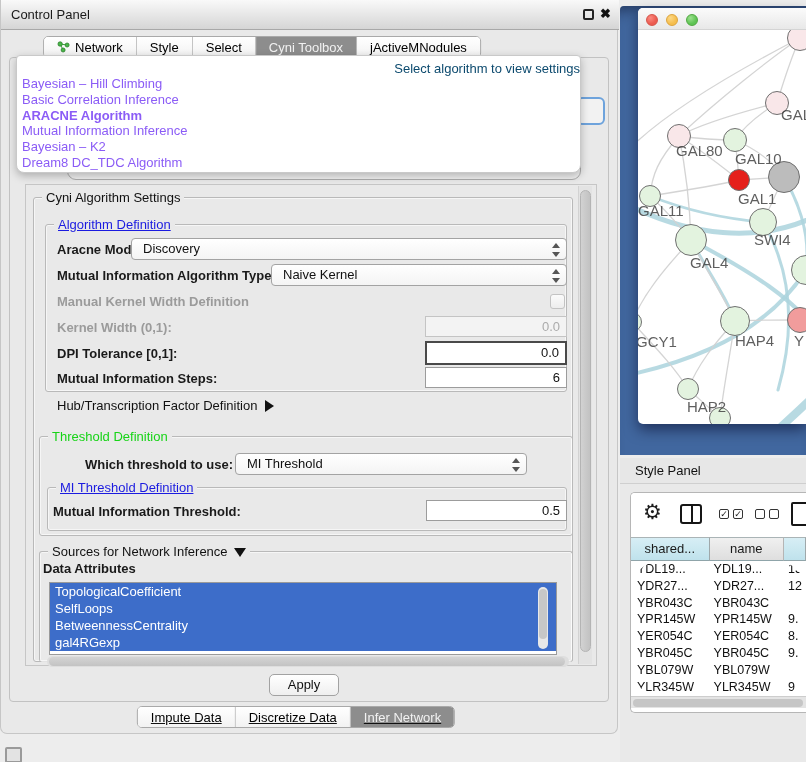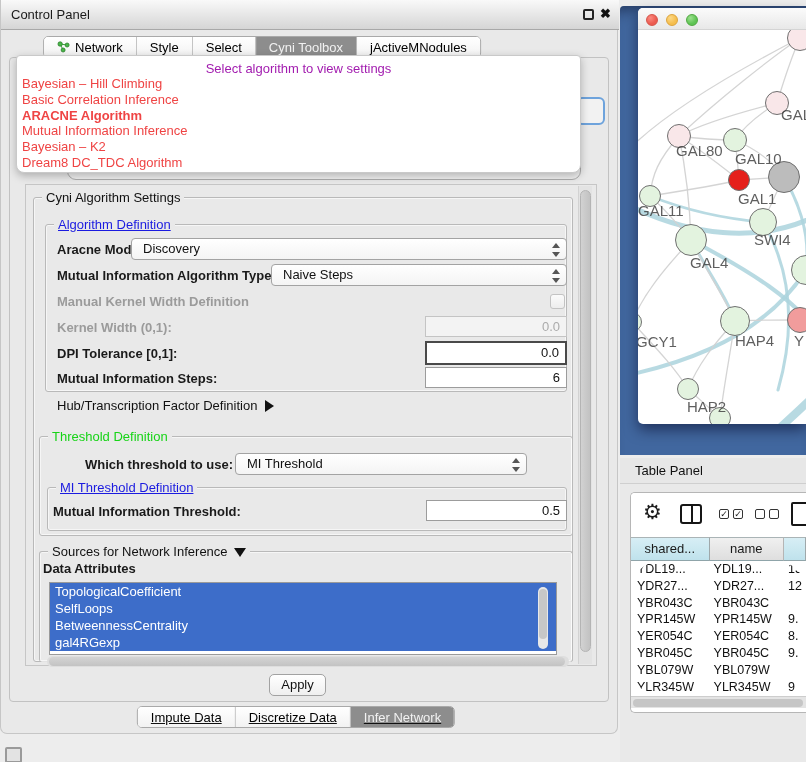--- a/index.html
+++ b/index.html
@@ -62,28 +62,28 @@
     border-right:6px solid transparent; border-top:9px solid #111; margin-left:6px; vertical-align:-1px; }
 
   .attr-list { left:48px; top:582px; width:508px; height:73px; background:#fff; border:1px solid #9A9A9A; overflow:hidden; }
   .attr-item { height:17px; line-height:17px; padding-left:5px; background:var(--sel); color:#fff; font-size:13px; }
   .list-vscroll { position:absolute; right:8px; top:4px; width:10px; height:62px; background:#E8E8E8; border-radius:5px; }
   .list-vthumb { position:absolute; left:1px; top:2px; width:8px; height:50px; background:#C7C7C7; border-radius:4px; }
 
   .hscroll { left:46px; top:656px; width:522px; height:11px; background:#DEDEDE; border-radius:6px; }
   .hthumb { left:48px; top:657px; width:516px; height:9px; background:linear-gradient(#D4D4D4,#C3C3C3); border-radius:5px; }
 
-  .apply-btn { left:268px; top:674px; width:57px; height:22px; background:linear-gradient(#FFFFFF,#EFEFEF);
+  .apply-btn { left:268px; top:674px; width:70px; height:22px; background:linear-gradient(#FFFFFF,#EFEFEF);
     border:1px solid #A2A2A2; border-radius:5px; text-align:center; line-height:20px; font-size:13px; }
 
   
   .popup { left:15px; top:55px; width:565px; height:118px; background:#fff; border:1px solid #C9C9C9;
     border-radius:4px 4px 8px 8px; box-shadow:0 3px 8px rgba(0,0,0,.25); z-index:30; }
-  .popup-ghost { text-align:center; color:#a21caf; font-size:13px; padding-top:5px; }
-  .algo-item { font-size:13px; line-height:15.8px; padding-left:5px; color:#ef4444; white-space:nowrap; }
+  .popup-ghost { text-align:right; color:#0c4a6e; font-size:13px; padding-top:5px; }
+  .algo-item { font-size:13px; line-height:15.8px; padding-left:5px; color:#8b5cf6; white-space:nowrap; }
   .algo-item.sel-bold { font-weight:bold; }
   .hidden-field { left:575px; top:97px; width:29px; height:28px; border:2px solid #6EA3DC; border-radius:6px;
     background:#F2F2F2; z-index:10; }
   .hidden-search { left:66px; top:150px; width:514px; height:30px; border:1px solid #ADADAD; border-radius:9px;
     background:#F0F0F0; z-index:5; }
 
   
   .net-area { left:620px; top:6px; width:186px; height:449px; background:var(--netbg);
     border-radius:4px 0 0 0; box-shadow:inset 0 14px 14px -10px rgba(0,0,20,.45); }
   .net-window { position:absolute; left:18px; top:2px; width:168px; height:416px; background:#fff;
@@ -194,21 +194,21 @@
     <div class="abs lbl" style="left:56px; top:242px;">Aracne Mode:</div>
     <div class="abs combo" style="left:130px; top:238px; width:436px; height:22px;">
       <span>Discovery</span>
       <span class="arr">
           <i class="up"></i>
           <i class="dn"></i>
         </span>
     </div>
     <div class="abs lbl" style="left:56px; top:268px;">Mutual Information Algorithm Type:</div>
     <div class="abs combo" style="left:270px; top:264px; width:296px; height:22px;">
-      <span>Naive Steps</span>
+      <span>Naive Kernel</span>
       <span class="arr">
           <i class="up"></i>
           <i class="dn"></i>
         </span>
     </div>
     <div class="abs lbl dis" style="left:56px; top:294px;">Manual Kernel Width Definition</div>
     <div class="abs checkbox" style="left:549px; top:294px;"></div>
     <div class="abs lbl dis" style="left:56px; top:320px;">Kernel Width (0,1):</div>
     <div class="abs field dis" style="left:424px; top:316px; width:142px; height:21px;">0.0</div>
     <div class="abs lbl" style="left:56px; top:346px;">DPI Tolerance [0,1]:</div>
@@ -308,21 +308,21 @@
             <path d="M 97,110 C 120,120 135,132 146,147" fill="none" stroke="#D2D2D2" stroke-width="1.3" stroke-linecap="round" opacity="0.95"></path>
             <path d="M 41,106 C 70,110 85,110 97,110" fill="none" stroke="#D2D2D2" stroke-width="1.3" stroke-linecap="round" opacity="0.95"></path>
             <path d="M 162,290 C 135,290 115,290 97,291" fill="none" stroke="#D2D2D2" stroke-width="1.3" stroke-linecap="round" opacity="0.95"></path>
             <path d="M 50,359 C 62,370 72,378 82,388" fill="none" stroke="#D2D2D2" stroke-width="1.3" stroke-linecap="round" opacity="0.95"></path>
           </svg>
       <div class="node" style="left: 149px; top: -5px; height: 26px; width: 26px; background: rgb(249, 231, 233);"></div><div class="node" style="left: 127px; top: 61px; height: 24px; width: 24px; background: rgb(249, 231, 233);"></div><div class="node" style="left: 29px; top: 94px; height: 24px; width: 24px; background: rgb(249, 231, 233);"></div><div class="node" style="left: 85px; top: 98px; height: 24px; width: 24px; background: rgb(227, 243, 223);"></div><div class="node" style="left: 90px; top: 139px; height: 22px; width: 22px; background: rgb(229, 32, 27);"></div><div class="node" style="left: 130px; top: 131px; height: 32px; width: 32px; background: rgb(188, 188, 188);"></div><div class="node" style="left: 1px; top: 155px; height: 22px; width: 22px; background: rgb(227, 243, 223);"></div><div class="node" style="left: 111px; top: 178px; height: 28px; width: 28px; background: rgb(227, 243, 223);"></div><div class="node" style="left: 37px; top: 194px; height: 32px; width: 32px; background: rgb(227, 243, 223);"></div><div class="node" style="left: 153px; top: 225px; height: 30px; width: 30px; background: rgb(227, 243, 223);"></div><div class="node" style="left: -16px; top: 282px; height: 20px; width: 20px; background: rgb(227, 243, 223);"></div><div class="node" style="left: 82px; top: 276px; height: 30px; width: 30px; background: rgb(227, 243, 223);"></div><div class="node" style="left: 149px; top: 277px; height: 26px; width: 26px; background: rgb(241, 156, 156);"></div><div class="node" style="left: 39px; top: 348px; height: 22px; width: 22px; background: rgb(227, 243, 223);"></div><div class="node" style="left: 71px; top: 377px; height: 22px; width: 22px; background: rgb(227, 243, 223);"></div><div class="nlabel" style="left: 143px; top: 76px;">GAL</div><div class="nlabel" style="left: 38px; top: 112px;">GAL80</div><div class="nlabel" style="left: 97px; top: 120px;">GAL10</div><div class="nlabel" style="left: 100px; top: 160px;">GAL1</div><div class="nlabel" style="left: 0px; top: 172px;">GAL11</div><div class="nlabel" style="left: 116px; top: 201px;">SWI4</div><div class="nlabel" style="left: 52px; top: 224px;">GAL4</div><div class="nlabel" style="left: -2px; top: 303px;">GCY1</div><div class="nlabel" style="left: 97px; top: 302px;">HAP4</div><div class="nlabel" style="left: 156px; top: 302px;">Y</div><div class="nlabel" style="left: 49px; top: 368px;">HAP2</div></div>
     </div>
   </div>
 
   <div class="abs tp-header"></div>
-  <div class="abs tp-title">Table Panel</div>
+  <div class="abs tp-title">Style Panel</div>
   <div class="abs tp-area"></div>
   <div class="abs tp-box">
     <div class="tp-toolbar">
       <div class="gear-icon">⚙</div>
       <div class="cols-icon">
           <i></i>
         </div>
       <div class="chk-pair" style="left:88px;">
         <span class="chk">✓</span>
           <span class="chk">✓</span>

